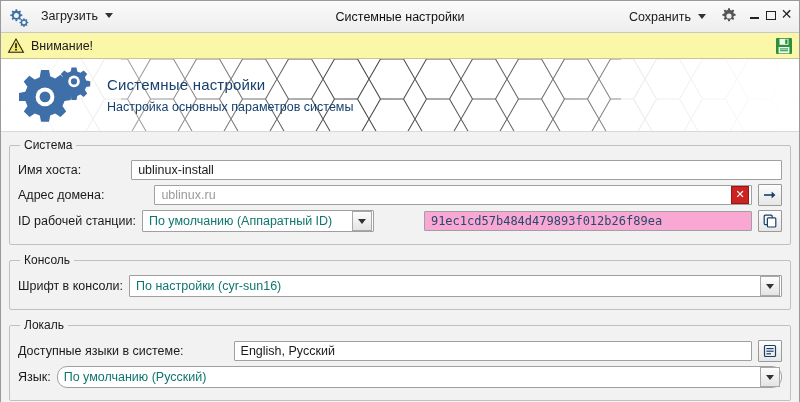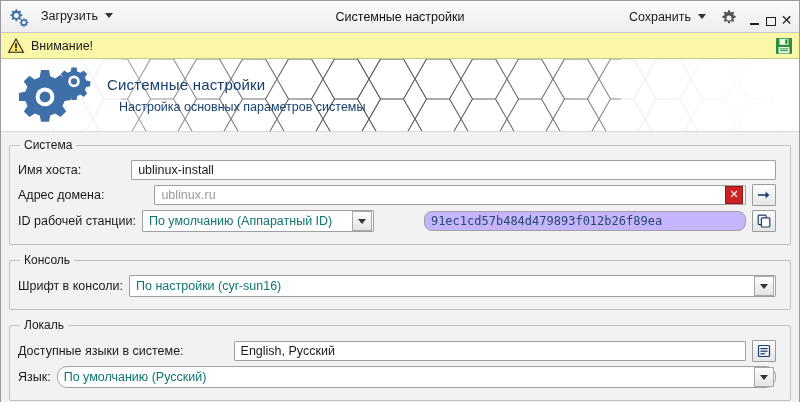--- a/index.html
+++ b/index.html
@@ -39,21 +39,21 @@
     position: relative;
     flex: 0 0 auto;
   }
   .tb-left {
     display: flex;
     align-items: flex-start;
     gap: 6px;
   }
   .tb-right {
     display: flex;
-    align-items: flex-end;
+    align-items: flex-start;
     gap: 8px;
     margin-left: auto;
     padding-right: 2px;
   }
   .menu-btn {
     display: flex;
     align-items: center;
     gap: 5px;
     font-size: 12.5px;
     color: #1a1a1a;
@@ -164,35 +164,34 @@
   .banner-title {
     font-size: 15px;
     color: #16406e;
     font-weight: normal;
     letter-spacing: .2px;
   }
   .banner-sub {
     font-size: 12.5px;
     color: #16406e;
     margin-top: 7px;
-    margin-left: 12px;
   }
 
   
   .content {
     flex: 1 1 auto;
     background: #f2f2f2;
     padding: 6px 8px 0 8px;
     box-sizing: border-box;
   }
   fieldset.group {
     border: 1px solid #c0c0c0;
     border-radius: 2px;
     margin: 0 0 8px 0;
-    padding: 4px 14px 8px 8px;
+    padding: 4px 8px 8px 8px;
     background: transparent;
   }
   fieldset.group legend {
     font-size: 12px;
     color: #1a1a1a;
     padding: 0 4px;
     margin-left: 2px;
   }
   .row {
     display: flex;
@@ -281,21 +280,21 @@
     width: 0; height: 0;
     border-left: 4px solid transparent;
     border-right: 4px solid transparent;
     border-top: 5px solid #333;
   }
   .mono {
     font-family: "DejaVu Sans Mono", monospace;
     font-size: 12px;
     color: #27496d;
   }
-  .field.readonly { background: #c4b5fd; border-radius: 8px; }
+  .field.readonly { background: #f9a8d4; }
   .w-fixed-id { width: 232px; flex: 0 0 auto; }
 </style>
 </head>
 <body>
 
 <div class="app">
 
   <div class="titlebar">
     <div class="tb-left">
       <span>

